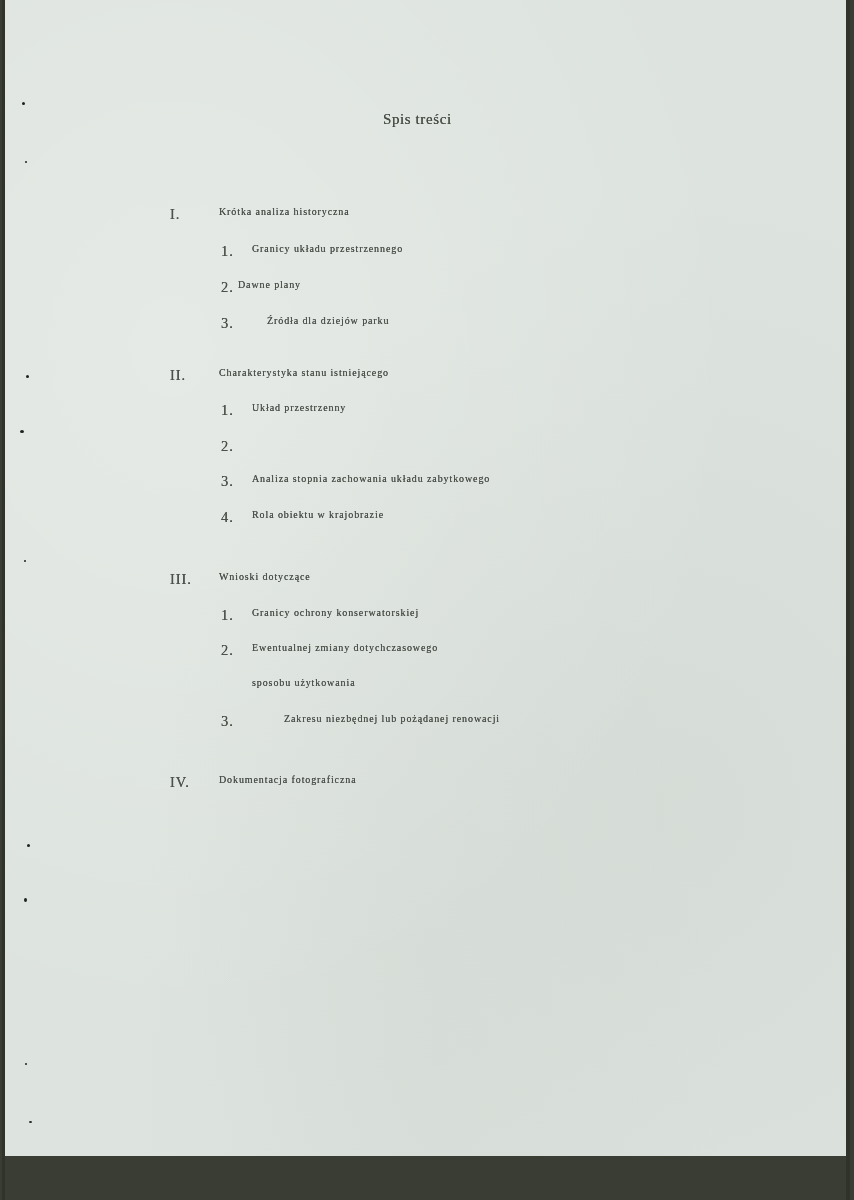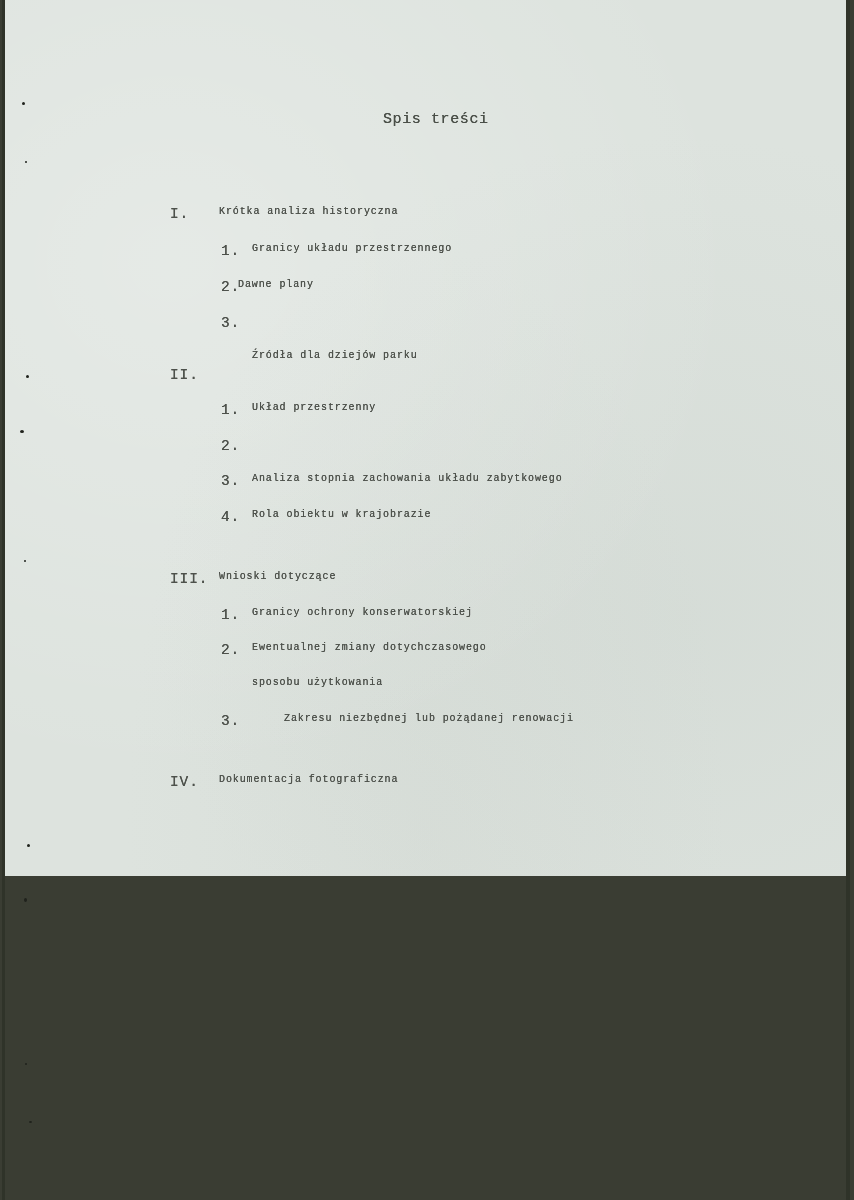--- a/index.html
+++ b/index.html
@@ -8,27 +8,27 @@
       width: 854px;
       height: 1200px;
       overflow: hidden;
       background: #3a3d33;
     }
     .page {
       position: absolute;
       left: 2px;
       top: 0;
       width: 848px;
-      height: 876px;
+      height: 1156px;
       background: #dde3de;
       background-image:
         radial-gradient(ellipse at 20% 30%, rgba(255,255,255,0.25), transparent 60%),
         radial-gradient(ellipse at 80% 70%, rgba(200,208,202,0.35), transparent 55%),
         radial-gradient(ellipse at 50% 95%, rgba(210,216,210,0.4), transparent 50%);
-      font-family: Liberation Mono, monospace;
+      font-family: Liberation Serif, serif;
       color: #4a4e48;
     }
     .edge-left {
       position: absolute; left: 0; top: 0; width: 3px; height: 1200px;
       background: #2f3329;
     }
     .edge-right {
       position: absolute; right: 0; top: 0; width: 4px; height: 1200px;
       background: #2f3329;
     }
@@ -84,23 +84,24 @@
 
   <div class="title">Spis treści</div>
 
   <div class="num" style="left:168px;top:206px;">I.</div>
   <div class="line" style="left:217px;top:206px;">Krótka analiza historyczna</div>
   <div class="num" style="left:219px;top:243px;">1.</div>
   <div class="line" style="left:250px;top:243px;">Granicy układu przestrzennego</div>
   <div class="num" style="left:219px;top:279px;">2.</div>
   <div class="line" style="left:236px;top:279px;">Dawne plany</div>
   <div class="num" style="left:219px;top:315px;">3.</div>
-  <div class="line" style="left:250px;top:315px;margin-top:35px;">Źródła dla dziejów parku</div>
+  <div class="line" style="left:265px;top:315px;">Źródła dla dziejów parku</div>
 
   <div class="num" style="left:168px;top:367px;">II.</div>
+  <div class="line" style="left:217px;top:367px;">Charakterystyka stanu istniejącego</div>
   <div class="num" style="left:219px;top:402px;">1.</div>
   <div class="line" style="left:250px;top:402px;">Układ przestrzenny</div>
   <div class="num" style="left:219px;top:438px;">2.</div>
   <div class="num" style="left:219px;top:473px;">3.</div>
   <div class="line" style="left:250px;top:473px;">Analiza stopnia zachowania układu zabytkowego</div>
   <div class="num" style="left:219px;top:509px;">4.</div>
   <div class="line" style="left:250px;top:509px;">Rola obiektu w krajobrazie</div>
 
   <div class="num" style="left:168px;top:571px;">III.</div>
   <div class="line" style="left:217px;top:571px;">Wnioski dotyczące</div>

